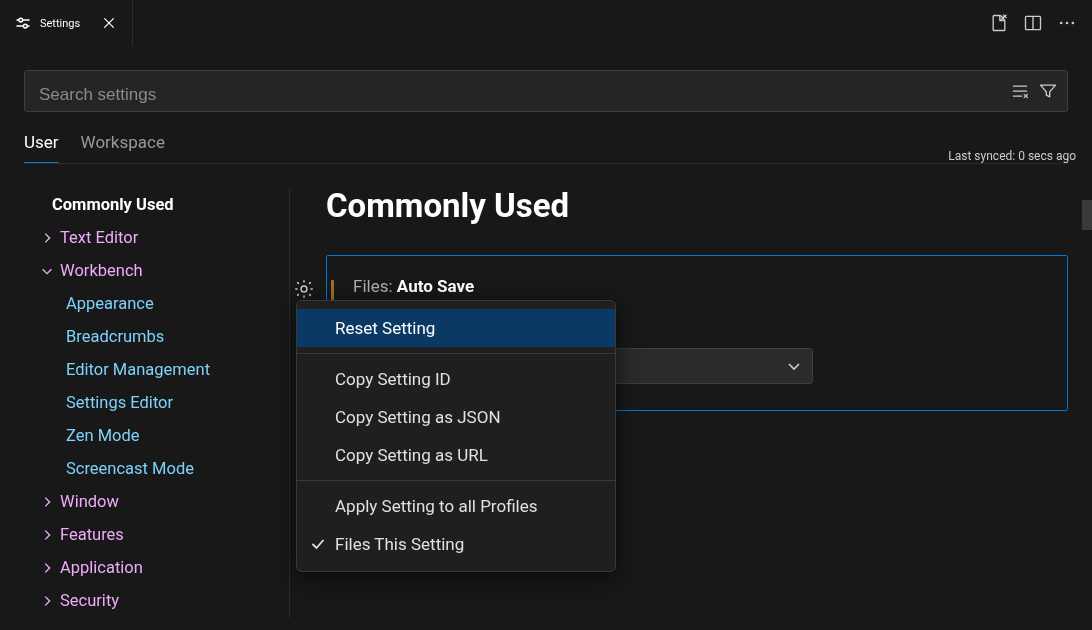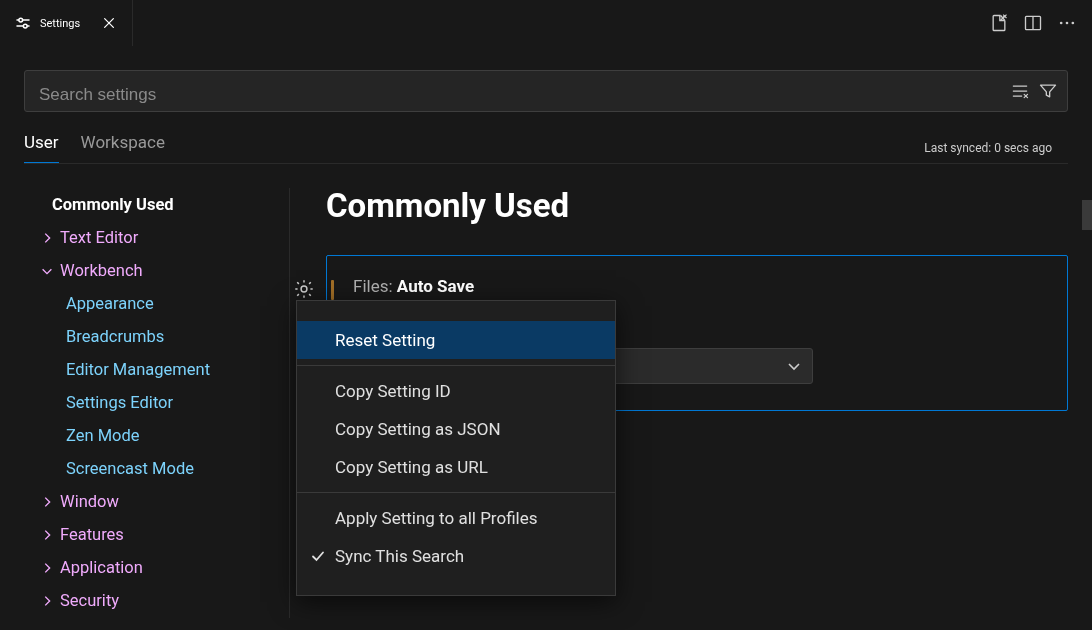--- a/index.html
+++ b/index.html
@@ -55,23 +55,23 @@
     font-size: 17px;
     margin-top: 8px;
   }
   .search-input::placeholder { color: #8a8a8a; }
   .search-actions { display:flex; align-items:center; gap:6px; }
   .search-action { width:22px; height:22px; display:flex; align-items:center; justify-content:center; color:#cccccc; cursor:pointer; }
 
   
   .scope-row {
     display: flex;
-    align-items: center;
+    align-items: flex-end;
     justify-content: space-between;
-    padding: 20px 40px 0 24px;
+    padding: 20px 16px 0 24px;
   }
   .scope-tabs { display:flex; gap: 22px; }
   .scope-tab {
     font-size: 17px;
     padding-bottom: 10px;
     cursor: pointer;
     color: #999999;
   }
   .scope-tab.active {
     color: #ffffff;
@@ -156,23 +156,23 @@
   .select-value { font-size:16px; color:#e0e0e0; }
 
   
   .context-menu {
     position:absolute;
     left: 296px;
     top: 300px;
     width: 320px;
     background:#1f1f1f;
     border:1px solid #3a3a3a;
-    border-radius:0;
+    border-radius:6px;
     box-shadow: 0 6px 24px rgba(0,0,0,0.6);
-    padding: 20px 0;
+    padding: 8px 0;
     z-index: 100;
   }
   .menu-item {
     display:flex;
     align-items:center;
     height:38px;
     padding: 0 14px 0 38px;
     font-size:17px;
     color:#e0e0e0;
     cursor:pointer;
@@ -391,15 +391,15 @@
   <div class="menu-sep"></div>
   <div class="menu-item">
       <span>Apply Setting to all Profiles</span>
     </div>
   <div class="menu-item">
     <span class="menu-check">
       <svg width="16" height="16" viewBox="0 0 16 16" fill="none" stroke="currentColor" stroke-width="1.8" stroke-linecap="round">
           <polyline points="3 8.5 6.5 12 13 4.5"></polyline>
         </svg>
     </span>
-    <span>Sync This Search</span>
+    <span>Files This Setting</span>
   </div>
 </div>
 
 </body></html>

